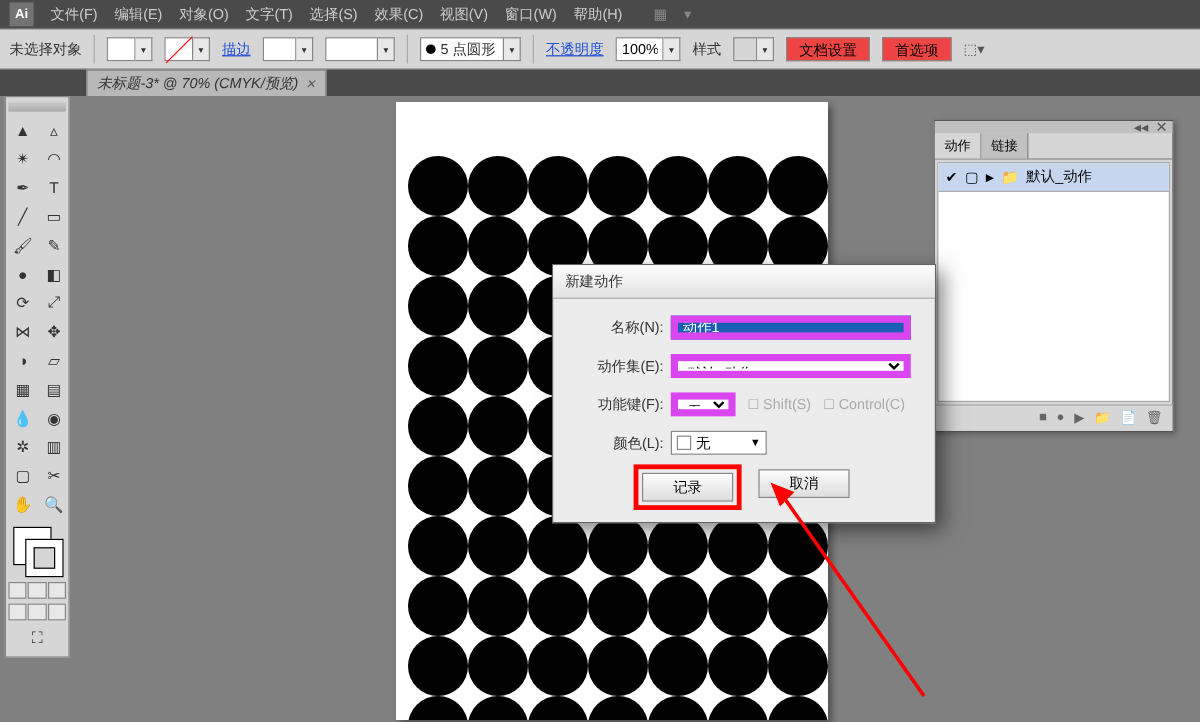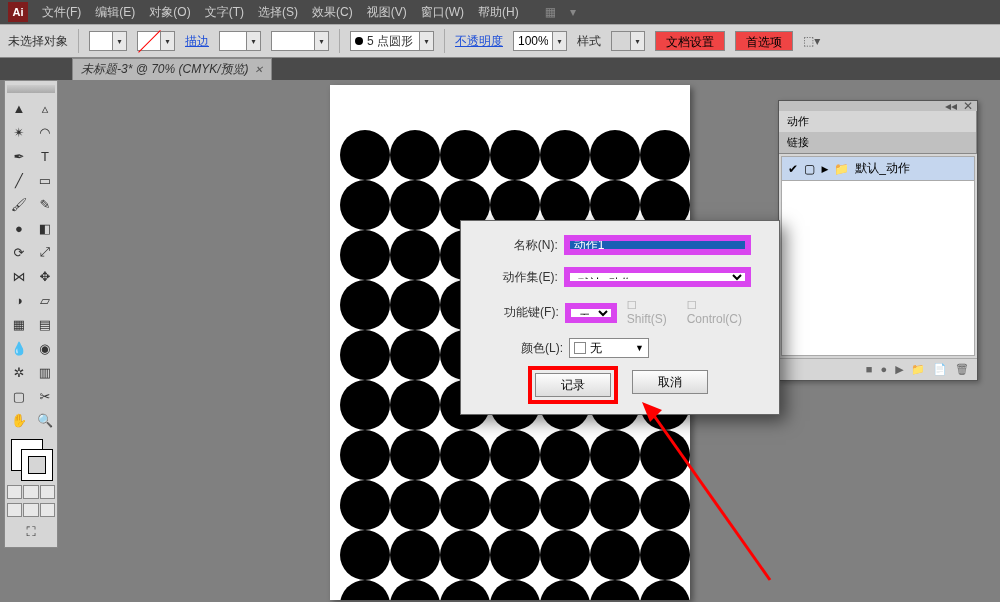--- a/index.html
+++ b/index.html
@@ -1,20 +1,20 @@
 <!DOCTYPE html>
 <html><head>
 <meta charset="utf-8">
 <style>
 * { margin: 0; padding: 0; box-sizing: border-box; font-family: "Microsoft YaHei", Arial, sans-serif; font-size: 12px; }
 body { background: #4a4a4a; width: 1000px; height: 602px; overflow: hidden; position: relative; }
 
 
 .menubar { background: #4a4a4a; height: 24px; display: flex; align-items: center; gap: 14px; padding-left: 8px; color: #ccc; }
-.ai-logo { width: 20px; height: 20px; background: #7f1d1d; color: #fff; display: flex; align-items: center; justify-content: center; font-weight: bold; font-size: 11px; }
+.ai-logo { width: 20px; height: 20px; background: #737373; color: #fff; display: flex; align-items: center; justify-content: center; font-weight: bold; font-size: 11px; }
 .menubar span { cursor: default; }
 
 
 .controlbar { background: #d6d6d6; border-top: 1px solid #aaa; border-bottom: 1px solid #888; height: 34px; display: flex; align-items: center; padding: 0 8px; gap: 10px; color: #333; }
 .ctrl-swatch { width: 24px; height: 20px; border: 1px solid #888; display: inline-block; }
 .ctrl-dd { width: 14px; height: 20px; border: 1px solid #888; border-left: none; background: #e8e8e8; display:inline-flex;align-items:center;justify-content:center;font-size:8px; }
 .ctrl-sep { width: 1px; height: 24px; background: #aaa; }
 .ctrl-link { color: #1d4ed8; text-decoration: underline; }
 .ctrl-input { border: 1px solid #888; background: #fff; padding: 1px 4px; height: 20px; }
 .ctrl-btn { border: 1px solid #888; background: #ef4444; padding: 2px 10px; height: 20px; }
@@ -42,33 +42,33 @@
 .fill-sw { position:absolute; top:2px; left:4px; width:32px; height:32px; background:#fff; border:1px solid #000; }
 .stroke-sw { position:absolute; top:12px; left:14px; width:32px; height:32px; background:#fff; border:1px solid #000; }
 .stroke-sw::after { content:""; position:absolute; inset:6px; border:1px solid #000; background: #d6d6d6; }
 .stroke-sw .diag { position:absolute; left:0; top:0; width:100%; height:100%; }
 .mode-row { display:flex; gap:1px; margin-top:2px; }
 .mode-row div { width:16px; height:14px; border:1px solid #888; background:#e8e8e8; }
 
 
 .panel { position: absolute; right: 22px; top: 100px; width: 200px; background: #d6d6d6; border: 1px solid #555; box-shadow: 2px 2px 5px rgba(0,0,0,.3); }
 .panel-titlebar { height: 10px; background: #c0c0c0; display:flex;justify-content:flex-end;align-items:center;padding:0 4px;gap:6px;font-size:10px;color:#555; }
-.panel-tabs { display:flex; border-bottom:1px solid #888;flex-direction:column; }
+.panel-tabs { display:flex; border-bottom:1px solid #888; }
 .panel-tab { padding:3px 8px; background:#c0c0c0; border-right:1px solid #888; font-size:11px; }
 .panel-tab.active { background:#d6d6d6; }
 .panel-body { background:#fff; height: 200px; border:1px solid #aaa; margin:2px;}
 .action-row { display:flex; align-items:center; padding:3px 6px; gap:6px; background:#c5d6ee; border-bottom:1px solid #aaa; }
 .action-row .tri { font-size:9px; }
 .panel-footer { display:flex; justify-content:flex-end; gap:8px; padding:4px 8px; border-top:1px solid #aaa; background:#d6d6d6; }
 .panel-footer span { font-size:11px; color:#666; }
 
 
 .dialog { position: absolute; left: 460px; top: 220px; width: 320px; background: #ececec; border: 1px solid #666; box-shadow: 6px 6px 16px rgba(0,0,0,.5); }
 .dialog-title { background: linear-gradient(#fdfdfd,#e2e2e2); border-bottom:1px solid #aaa; padding:5px 10px; font-size:12px; color:#333; }
-.dialog-body { padding: 14px 28px; }
+.dialog-body { padding: 14px 18px; }
 .dlg-row { display:flex; align-items:center; margin-bottom:12px; }
 .dlg-row label { width: 74px; text-align:right; margin-right:6px; color:#333; }
 .dlg-row input[type=text], .dlg-row select { border:6px solid #d946ef; padding:2px 4px; height:20px; background:#fff; }
 .dlg-row .wide { width: 200px; }
 .dlg-row .mid { width: 200px; }
 .dlg-row .short { width: 54px; }
 .dlg-row .color-sel { width: 80px; display:flex; align-items:center; border:1px solid #888; height:20px; padding:0 4px; gap:4px; background:#fff; }
 .dlg-row .chk { margin-left:10px; color:#aaa; font-size:11px; }
 .dlg-row input.name-field { background:#1a5fb4; color:#fff; }
 .dlg-btns { display:flex; justify-content:center; gap:18px; margin-top:6px; }
@@ -303,20 +303,21 @@
     <span>■</span>
     <span>●</span>
     <span>▶</span>
     <span>📁</span>
     <span>📄</span>
     <span>🗑</span>
   </div>
 </div>
 
 <div class="dialog">
+  <div class="dialog-title">新建动作</div>
   <div class="dialog-body">
     <div class="dlg-row">
       <label>名称(N):</label>
       <input type="text" class="wide name-field" value="动作1" style="">
     </div>
     <div class="dlg-row">
       <label>动作集(E):</label>
       <select class="mid"><option>默认_动作</option></select>
     </div>
     <div class="dlg-row">

